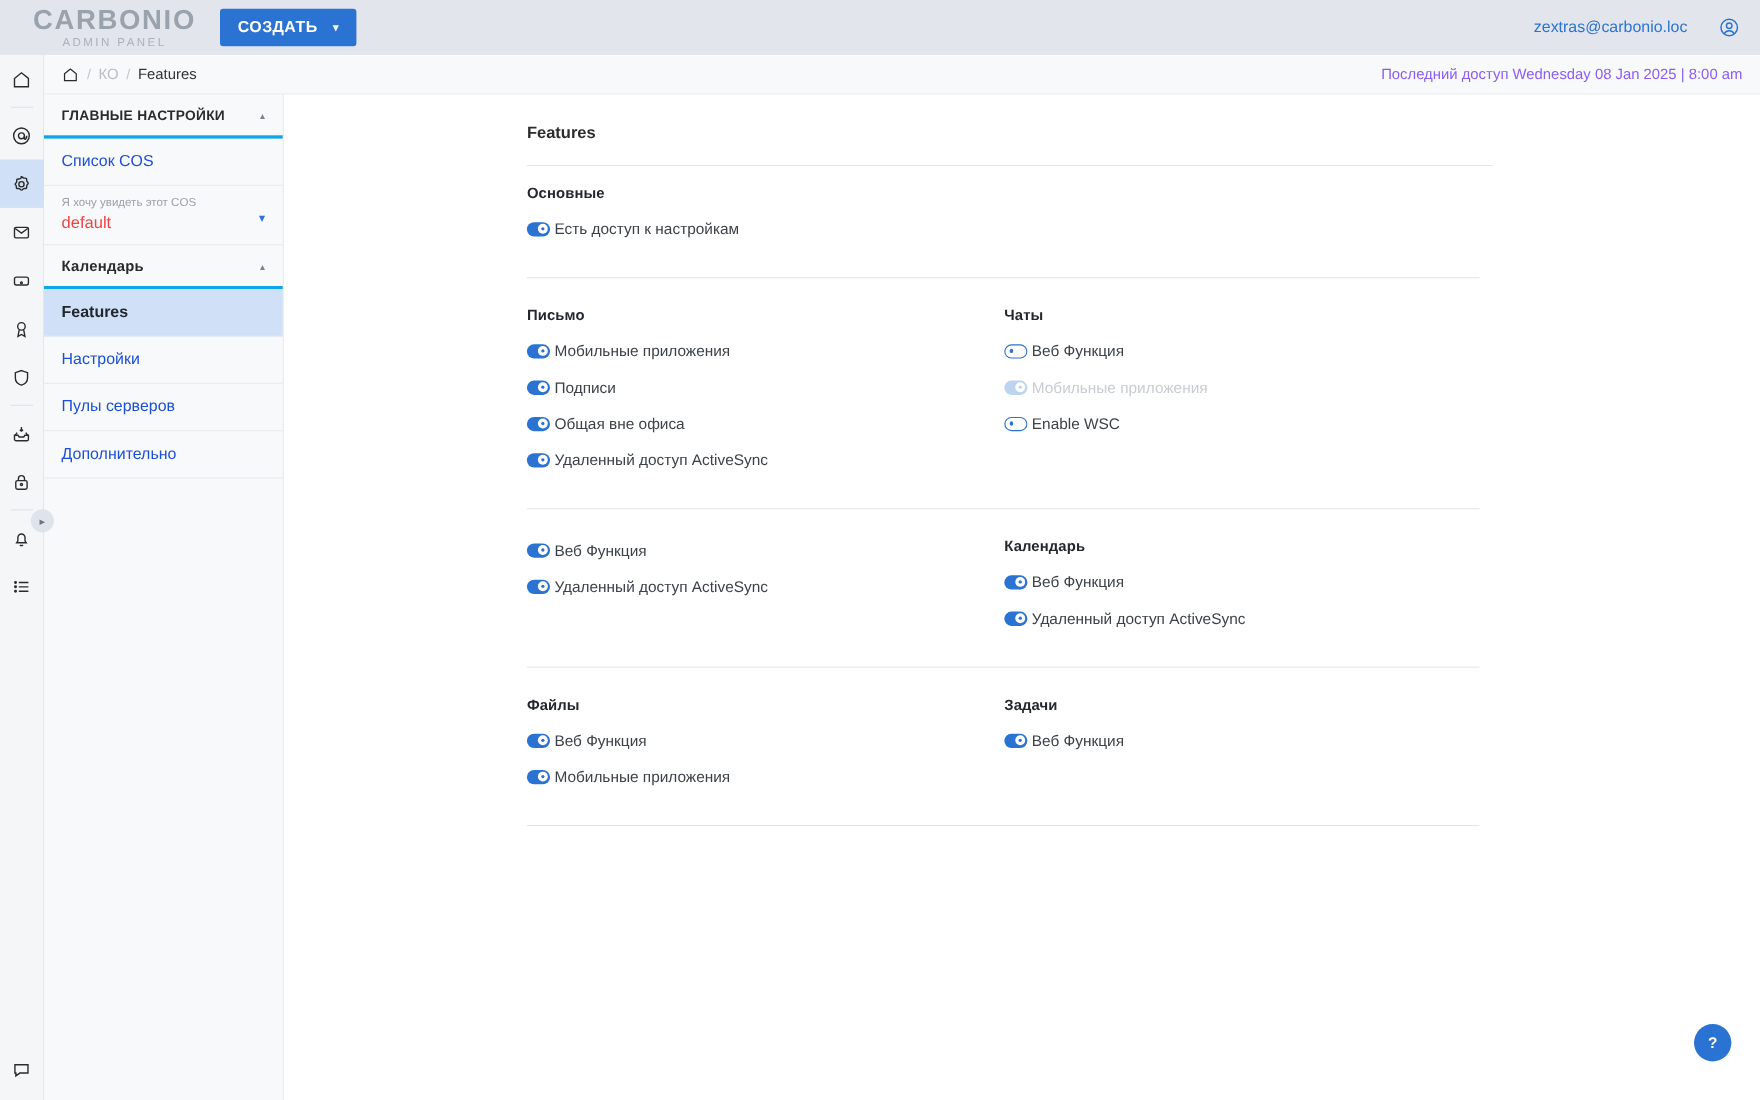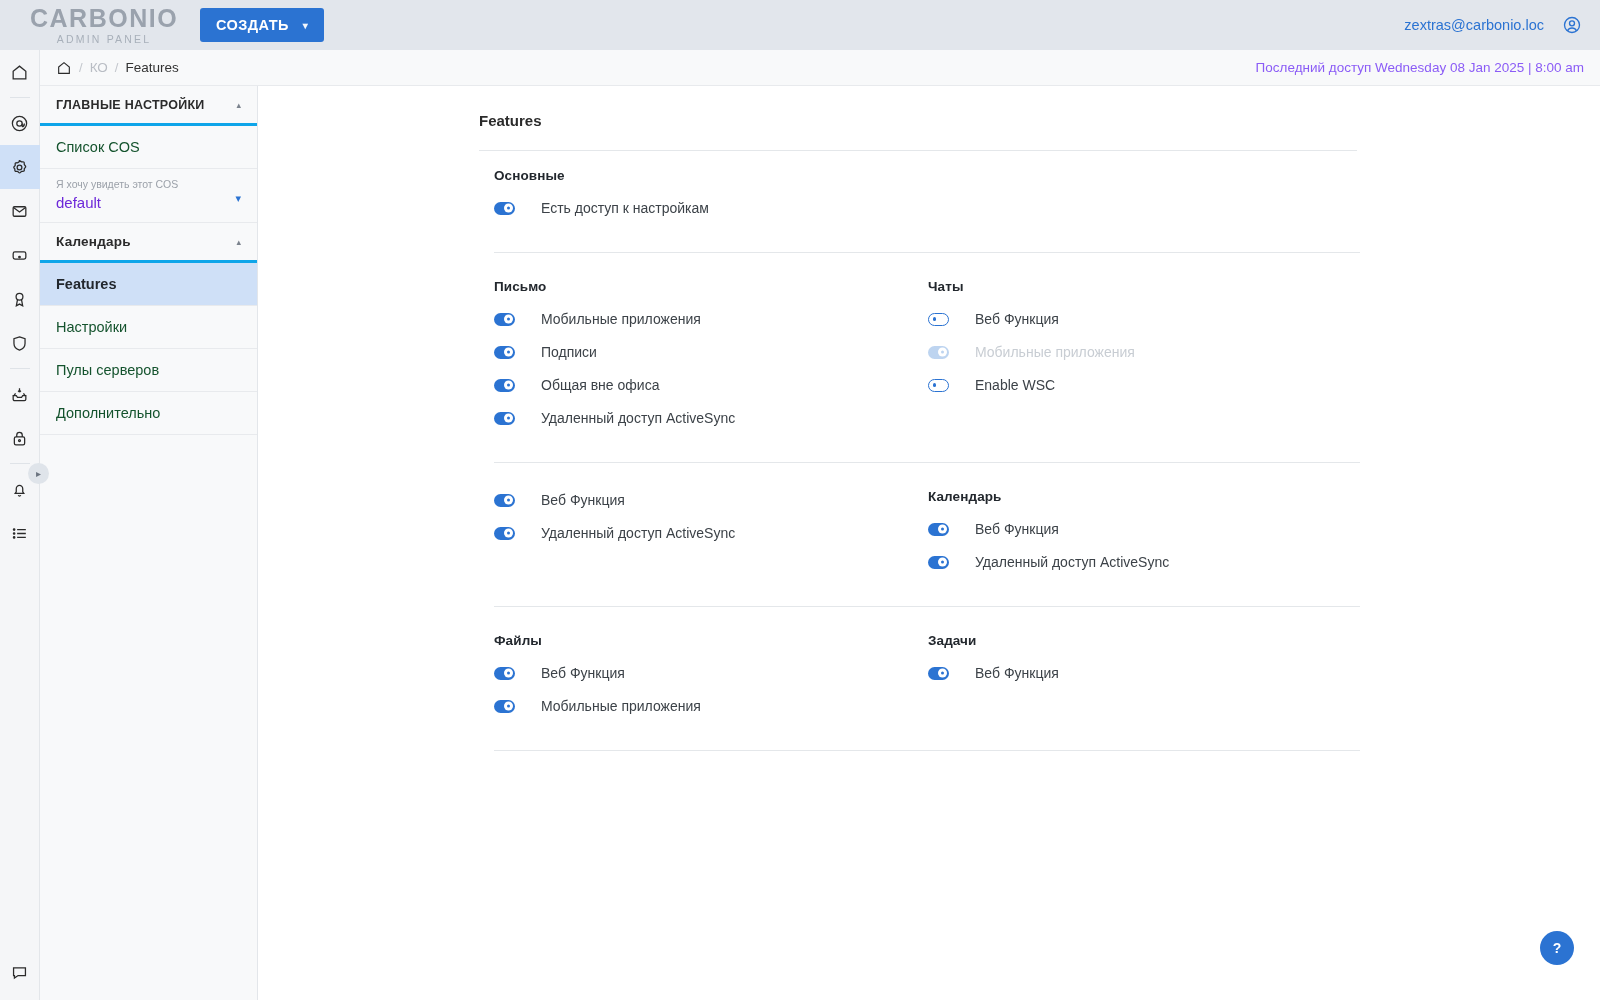--- a/index.html
+++ b/index.html
@@ -29,21 +29,21 @@
   .create-btn {
     margin-left: 22px; height: 34px; padding: 0 16px;
     background: #2b73d2; color: #fff; border-radius: 3px;
     display: flex; align-items: center; gap: 14px;
     font-size: 14.5px; font-weight: 700; letter-spacing: 0.4px;
     cursor: pointer; border: none;
   }
   .create-btn .chev { font-size: 10px; opacity: .95; }
   .topbar-right {
     margin-left: auto; margin-right: 18px;
-    display: flex; align-items: center; gap: 18px;
+    display: flex; align-items: center; gap: 28px;
   }
   .user-email { color: #2b73d2; font-size: 14.5px; }
   .acct-icon { width: 20px; height: 20px; color: #2b73d2; display: block; cursor: pointer; }
 
   
   .rail {
     position: absolute; left: 0; top: 50px; width: 40px; height: 950px;
     background: #f5f6f8; border-right: 1px solid #e3e6ea;
     display: flex; flex-direction: column; align-items: center;
   }
@@ -86,55 +86,55 @@
   }
   .sp-section-label {
     font-size: 12.5px; font-weight: 700; color: #2b2b2b; letter-spacing: .25px;
     text-transform: uppercase;
   }
   .sp-section-label.normal { text-transform: none; font-size: 13.5px; }
   .sp-caret { margin-left: auto; color: #7b838d; font-size: 9px; }
   .sp-item {
     height: 43px; display: flex; align-items: center; padding: 0 16px;
     border-bottom: 1px solid #e8eaed; cursor: pointer;
-    font-size: 14.5px; color: #14532d;
+    font-size: 14.5px; color: #1d4ed8;
   }
   .sp-item.selected { background: #cfe0f7; font-weight: 700; color: #22272d; }
   .sp-select {
     height: 54px; padding: 8px 16px 0 16px; border-bottom: 1px solid #e8eaed;
     display: flex; align-items: flex-start; cursor: pointer; position: relative;
   }
   .sp-select-label { font-size: 10.5px; color: #9ba1a9; line-height: 1.5; }
-  .sp-select-value { font-size: 15px; color: #6d28d9; margin-top: 1px; }
+  .sp-select-value { font-size: 15px; color: #ef4444; margin-top: 1px; }
   .sp-select-caret { position: absolute; right: 16px; top: 23px; color: #2b73d2; font-size: 11px; }
 
   
   .content {
     position: absolute; left: 258px; top: 86px; width: 1342px; height: 914px;
     background: #ffffff; overflow: hidden;
   }
   .page-title {
     position: absolute; left: 221px; top: 26px;
     font-size: 15px; font-weight: 700; color: #2b2b2b;
   }
   .title-rule {
     position: absolute; left: 221px; top: 64px; width: 878px; height: 1px;
     background: #e4e7ea;
   }
-  .grid { position: absolute; left: 236px; top: 82px; width: 878px; }
+  .grid { position: absolute; left: 221px; top: 82px; width: 878px; }
   .row { position: relative; width: 878px; }
   .col { position: absolute; top: 0; width: 434px; }
   .col.left { left: 0; }
   .col.right { left: 434px; }
   .grp-title {
     font-size: 13.5px; font-weight: 700; color: #23282e; margin-bottom: 14px;
     letter-spacing: .1px;
   }
   .toggle-row {
-    display: flex; align-items: center; gap: 26px; height: 22px; margin-bottom: 11px;
+    display: flex; align-items: center; gap: 4px; height: 22px; margin-bottom: 11px;
     cursor: pointer; width: fit-content;
   }
   .toggle-label { font-size: 14px; color: #3c4248; line-height: 1; }
   .toggle-label.disabled { color: #c8cdd3; }
 
   .sw { width: 21px; height: 13px; border-radius: 7px; position: relative; flex: none; }
   .sw.on  { background: #2b73d2; }
   .sw.off { background: #ffffff; border: 1.3px solid #2b73d2; }
   .sw.dis { background: #bdd4f0; }
   .sw .knob {

